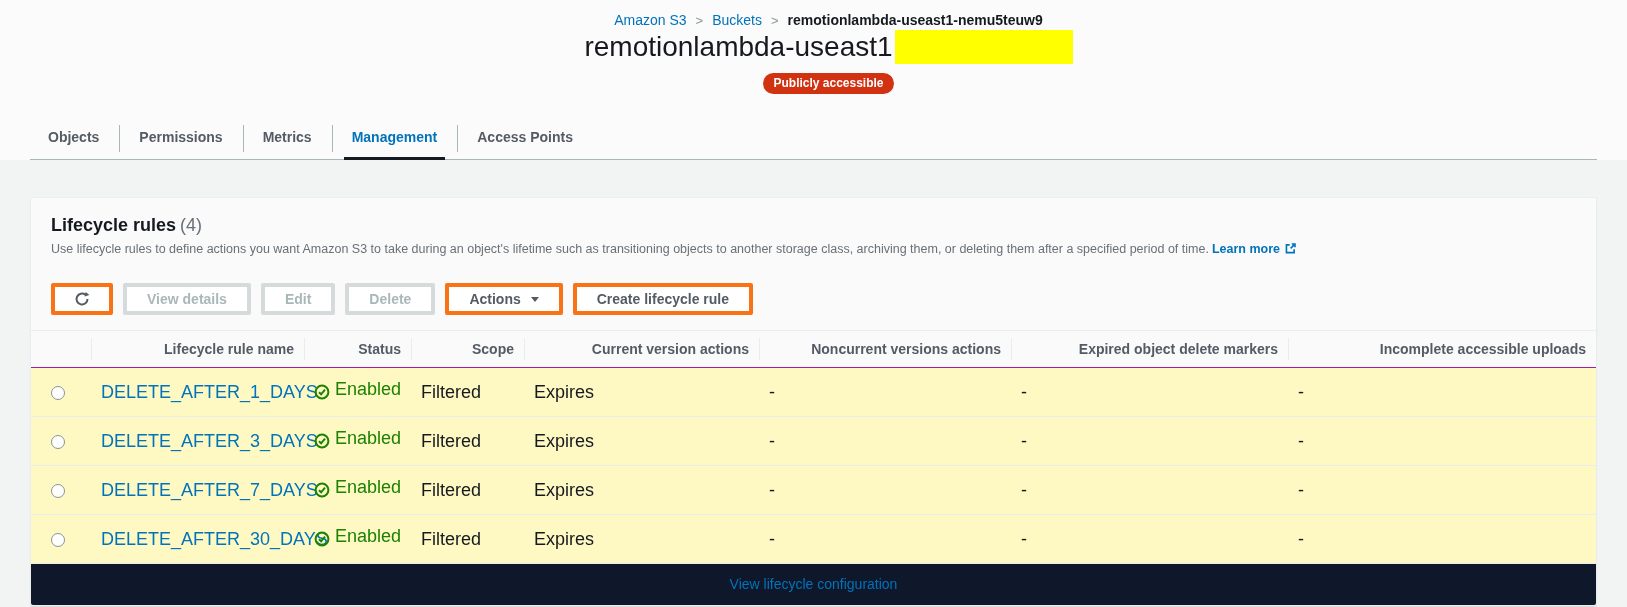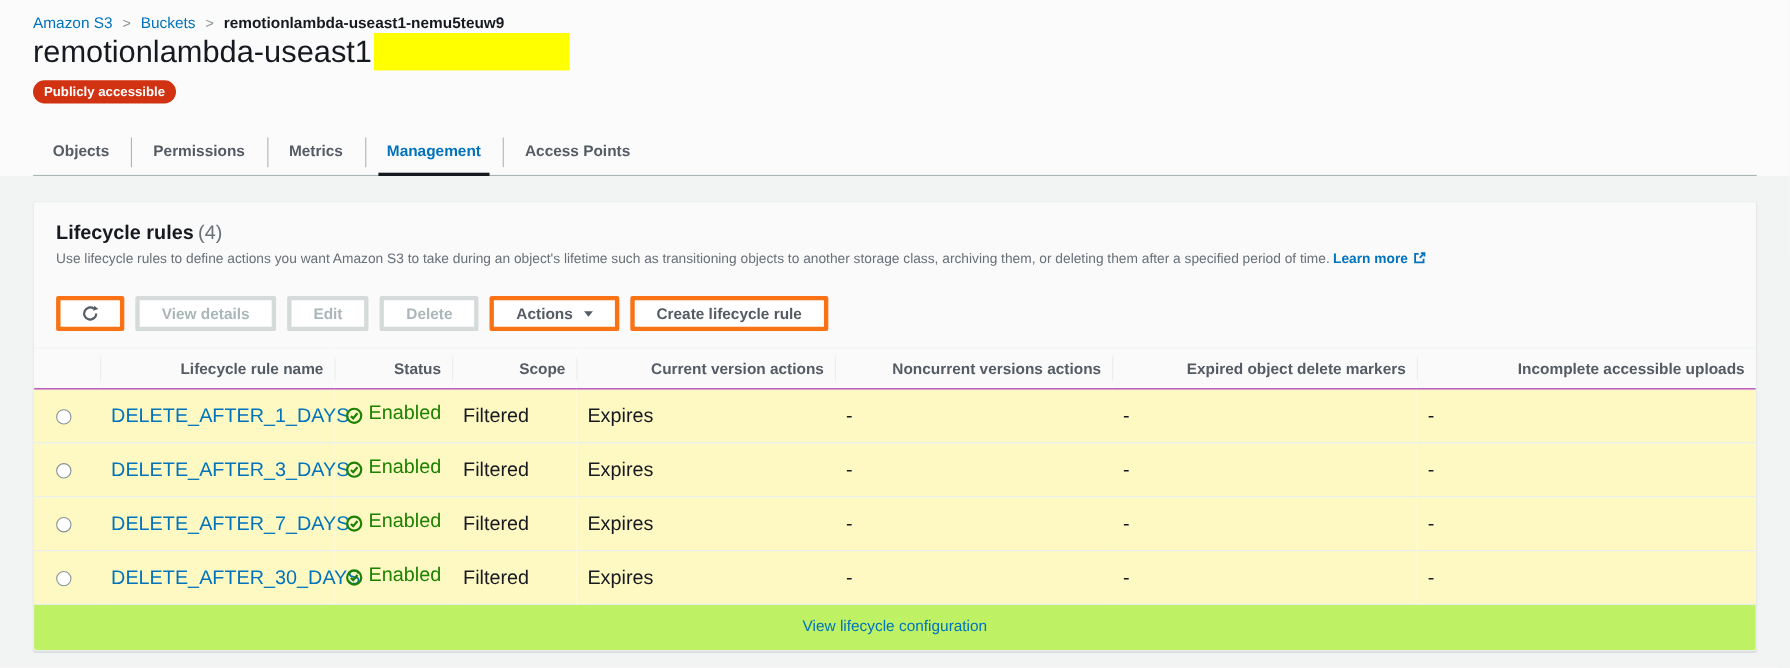--- a/index.html
+++ b/index.html
@@ -1,31 +1,31 @@
 <!DOCTYPE html>
 <html><head>
 <meta charset="utf-8">
 <style>
   * { margin:0; padding:0; box-sizing:border-box; }
   html,body { width:1627px; height:607px; overflow:hidden; }
   body { font-family:"Liberation Sans","DejaVu Sans",sans-serif; color:#16191f; background:#f2f3f3; }
 
-  .page-header { background:#fbfbfb; }
+  .page-header { background:#fbfbfb;text-align:center; }
   .breadcrumb { padding:12px 0 0 30px; font-size:14px; }
   .breadcrumb a { color:#0073bb; text-decoration:none; cursor:pointer; }
   .crumb-sep { color:#879596; margin:0 9px; font-size:13px; }
   .crumb-current { color:#16191f; font-weight:700; }
 
   .bucket-title { margin:2px 0 0 30px; font-size:28px; font-weight:400; color:#16191f; line-height:34px; white-space:nowrap; }
   .redaction { display:inline-block; width:178px; height:34px; background:#ffff00; vertical-align:bottom; margin-left:2px; }
 
   .badge { display:inline-block; margin:9px 0 0 30px; background:#d13212; color:#ffffff;
            font-size:12px; font-weight:700; padding:3px 10px 4px; border-radius:16px; line-height:14px; }
 
-  .tabs { display:flex; margin:24px 30px 1px; border-bottom:1px solid #aab7b8; }
+  .tabs { display:flex; margin:24px 30px 15px; border-bottom:1px solid #aab7b8; }
   .tab { position:relative; padding:11px 20px 14px; font-size:14px; font-weight:700; color:#545b64; cursor:pointer; white-space:nowrap; }
   .tab:first-child { padding-left:18px; }
   .tab:not(:first-child)::before { content:""; position:absolute; left:0; top:7px; width:1px; height:27px; background:#aab7b8; }
   .tab.active { color:#0073bb; }
   .tab.active::after { content:""; position:absolute; left:12px; right:12px; bottom:-1px; height:3px; background:#16191f; }
 
   .content { padding:22px 30px 0; }
   .card { background:#ffffff; border:1px solid #eaeded; border-radius:2px; box-shadow:0 1px 1px 0 rgba(0,28,36,.1); }
 
   .card-header { background:#fafafa; padding:16px 20px 15px; border-bottom:1px solid #eaeded; border-radius:2px 2px 0 0; }
@@ -49,21 +49,21 @@
   th { background:#fafafa; font-size:14px; font-weight:700; color:#545b64; text-align:right;
        padding:10px 10px; border-bottom:1px solid #a21caf; position:relative; }
   th:not(:first-child)::before { content:""; position:absolute; left:0; top:7px; bottom:7px; width:1px; background:#eaeded; }
   td { font-size:18px; color:#16191f; padding:11px 10px; border-bottom:1px solid #eaeded; background:#fef9c3; }
   td.radio-cell, th.radio-col { padding-left:20px; }
   .radio { display:inline-block; width:14px; height:14px; border:1px solid #879596; border-radius:50%; background:#fff; cursor:pointer; vertical-align:middle; }
   .rule-link { color:#0073bb; text-decoration:none; cursor:pointer; }
   .status { color:#1d8102; display:inline-flex; align-items:flex-end; gap:5px; }
   .status svg { flex:0 0 auto; }
 
-  .card-footer { text-align:center; padding:11px 0 12px; background:#bef264; border-radius:0 0 2px 2px; }
+  .card-footer { text-align:center; padding:11px 0 12px; background:#0f172a; border-radius:0 0 2px 2px; }
   .card-footer a { color:#0073bb; font-size:14px; text-decoration:none; cursor:pointer; }
 </style>
 </head>
 <body>
 
 <div class="page-header">
   <nav class="breadcrumb">
     <a>Amazon S3</a><span class="crumb-sep">&gt;</span><a>Buckets</a><span class="crumb-sep">&gt;</span><span class="crumb-current">remotionlambda-useast1-nemu5teuw9</span>
   </nav>
 

